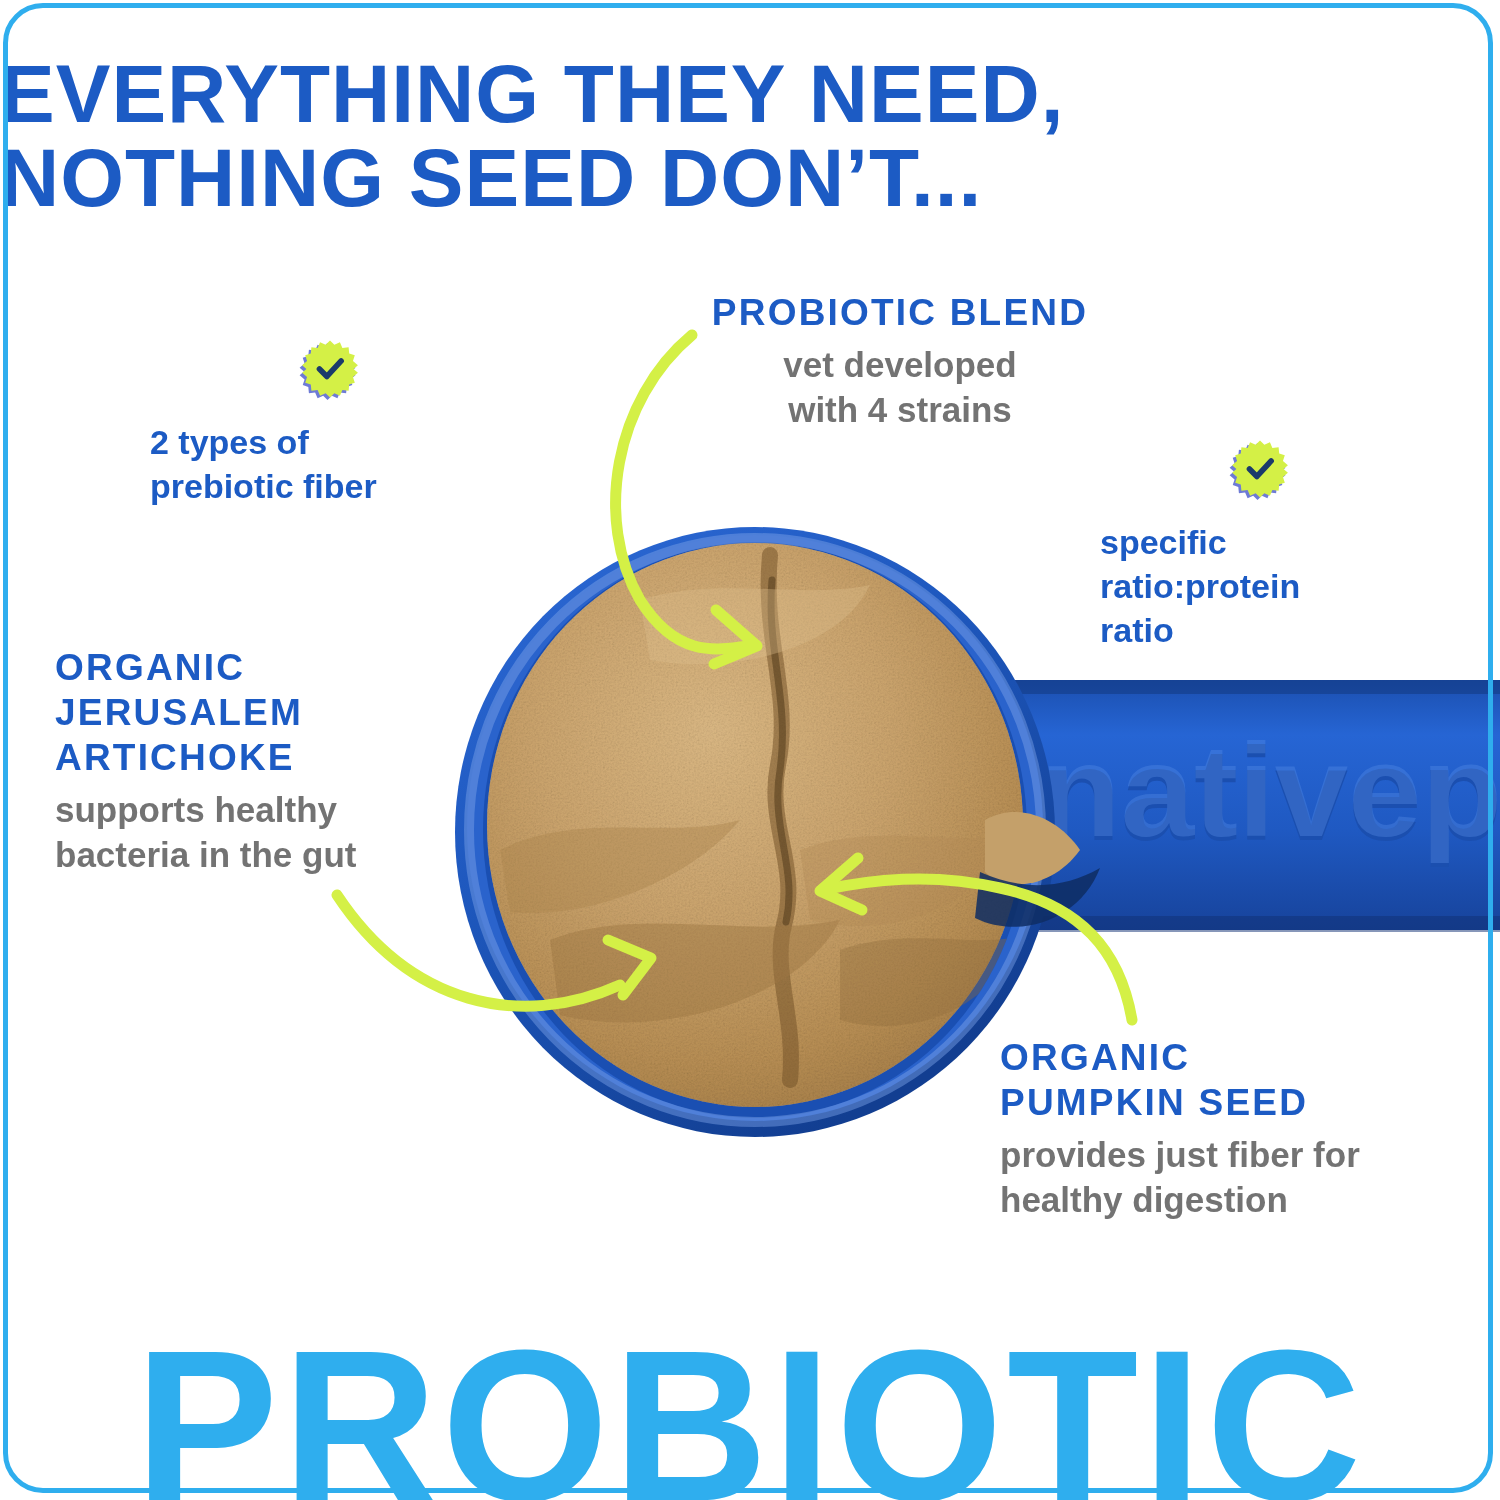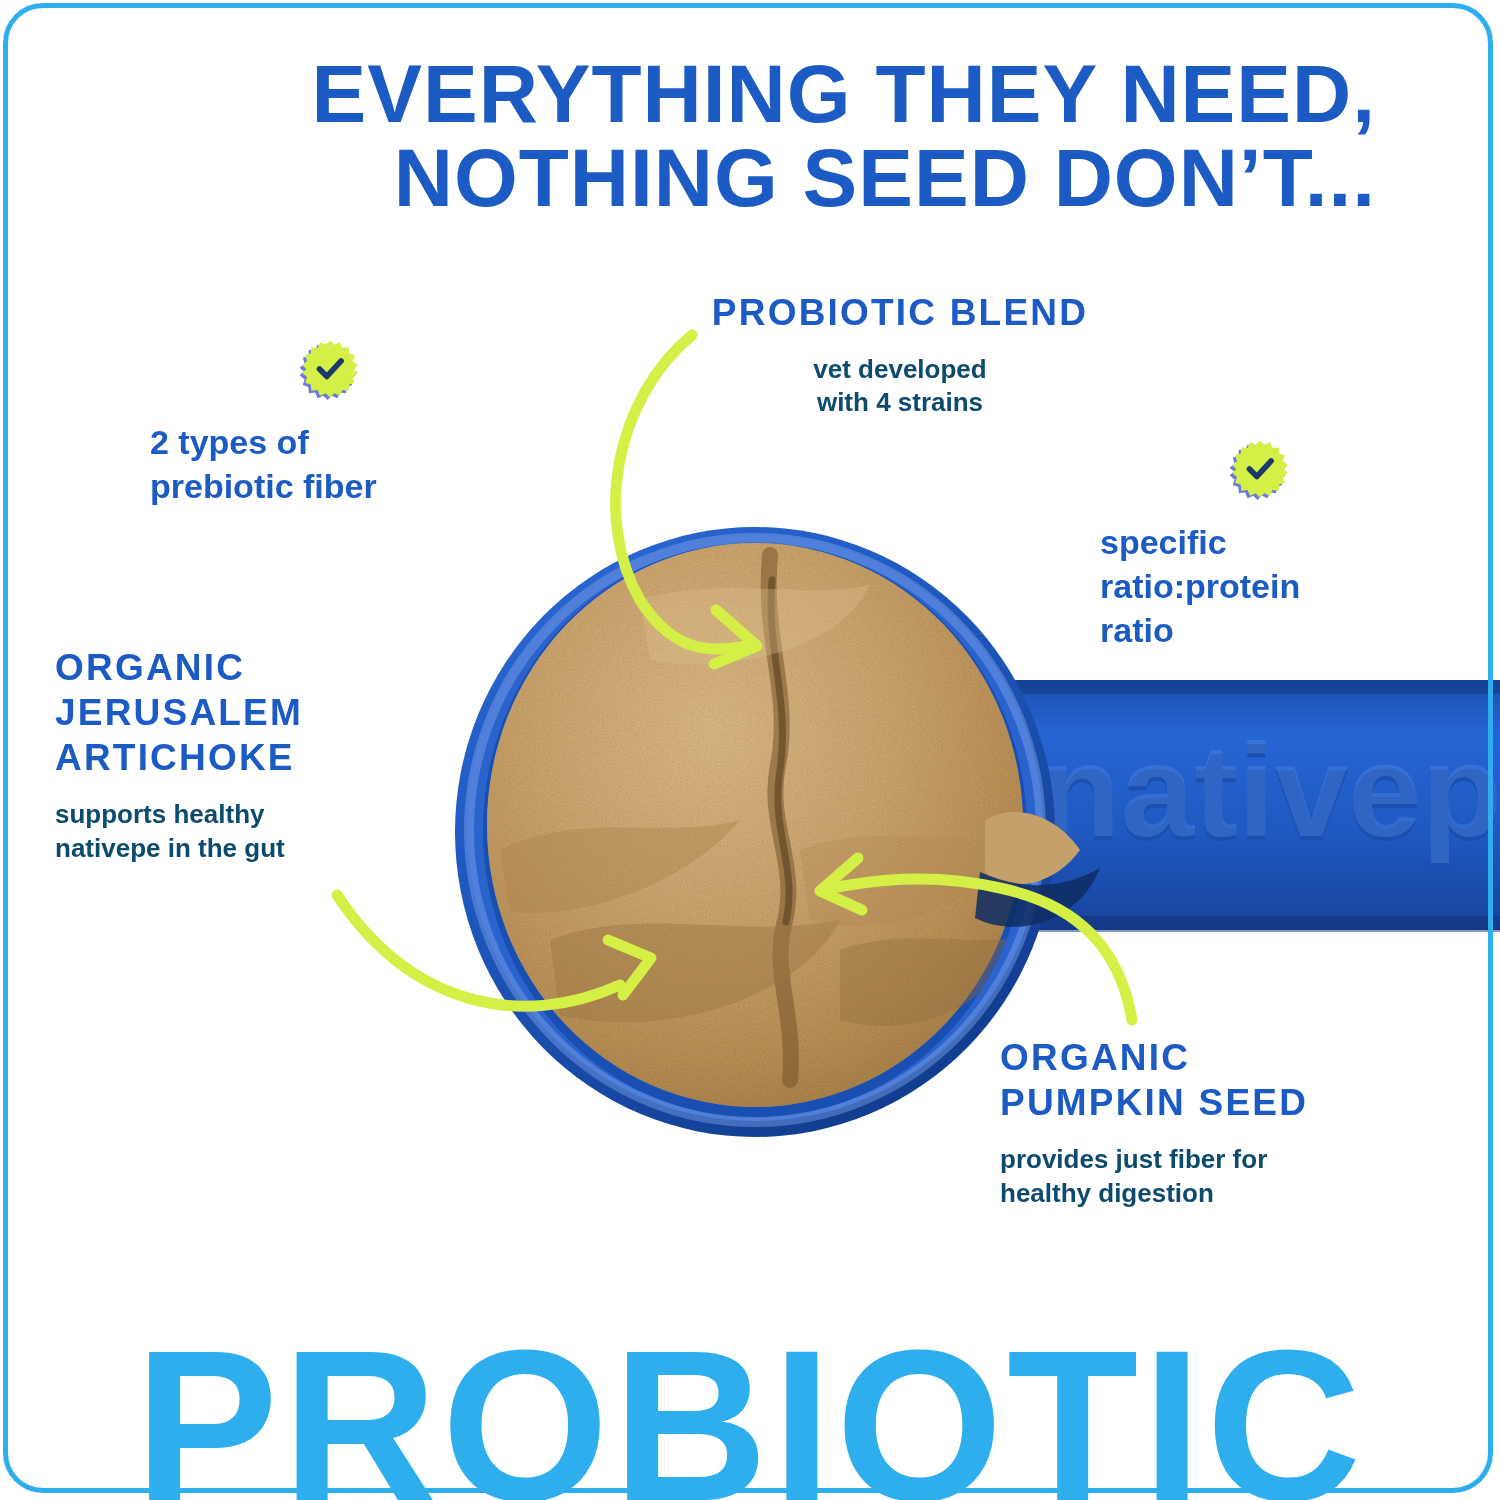--- a/index.html
+++ b/index.html
@@ -29,21 +29,21 @@
     pointer-events: none;
     z-index: 60;
   }
 
   
   #headline {
     position: absolute;
     left: 0;
     top: 52px;
     width: 1376px;
-    text-align: right;
+    text-align: left;
     color: #1C5BC4;
     font-size: 82px;
     font-weight: 700;
     letter-spacing: 1px;
     line-height: 1.02;
     z-index: 30;
   }
   #headline .ln { display: block; white-space: nowrap; }
 
   
@@ -55,26 +55,26 @@
   }
   .callout .heading {
     font-size: 37px;
     font-weight: 700;
     letter-spacing: 2.2px;
     line-height: 1.22;
     color: #1C5BC4;
     white-space: pre-line;
   }
   .callout .sub {
-    font-size: 26px;
+    font-size: 35px;
     font-weight: 700;
     line-height: 1.28;
-    color: #0c4a6e;
+    color: #737373;
     white-space: pre-line;
-    margin-top: 18px;
+    margin-top: 8px;
   }
   .callout .badge-text {
     font-size: 34px;
     font-weight: 700;
     line-height: 1.3;
     color: #1C5BC4;
     white-space: pre-line;
   }
 
   
@@ -249,21 +249,21 @@
     <div class="badge-text">specific
 ratio:protein
 ratio</div>
   </div>
 
   <div class="callout" style="left:55px; top:645px; width:400px;">
     <div class="heading">ORGANIC
 JERUSALEM
 ARTICHOKE</div>
     <div class="sub">supports healthy
-nativepe in the gut</div>
+bacteria in the gut</div>
   </div>
 
 
   <div class="callout" style="left:1000px; top:1035px; width:470px;">
     <div class="heading">ORGANIC
 PUMPKIN SEED</div>
     <div class="sub">provides just fiber for
 healthy digestion</div>
   </div>
 

